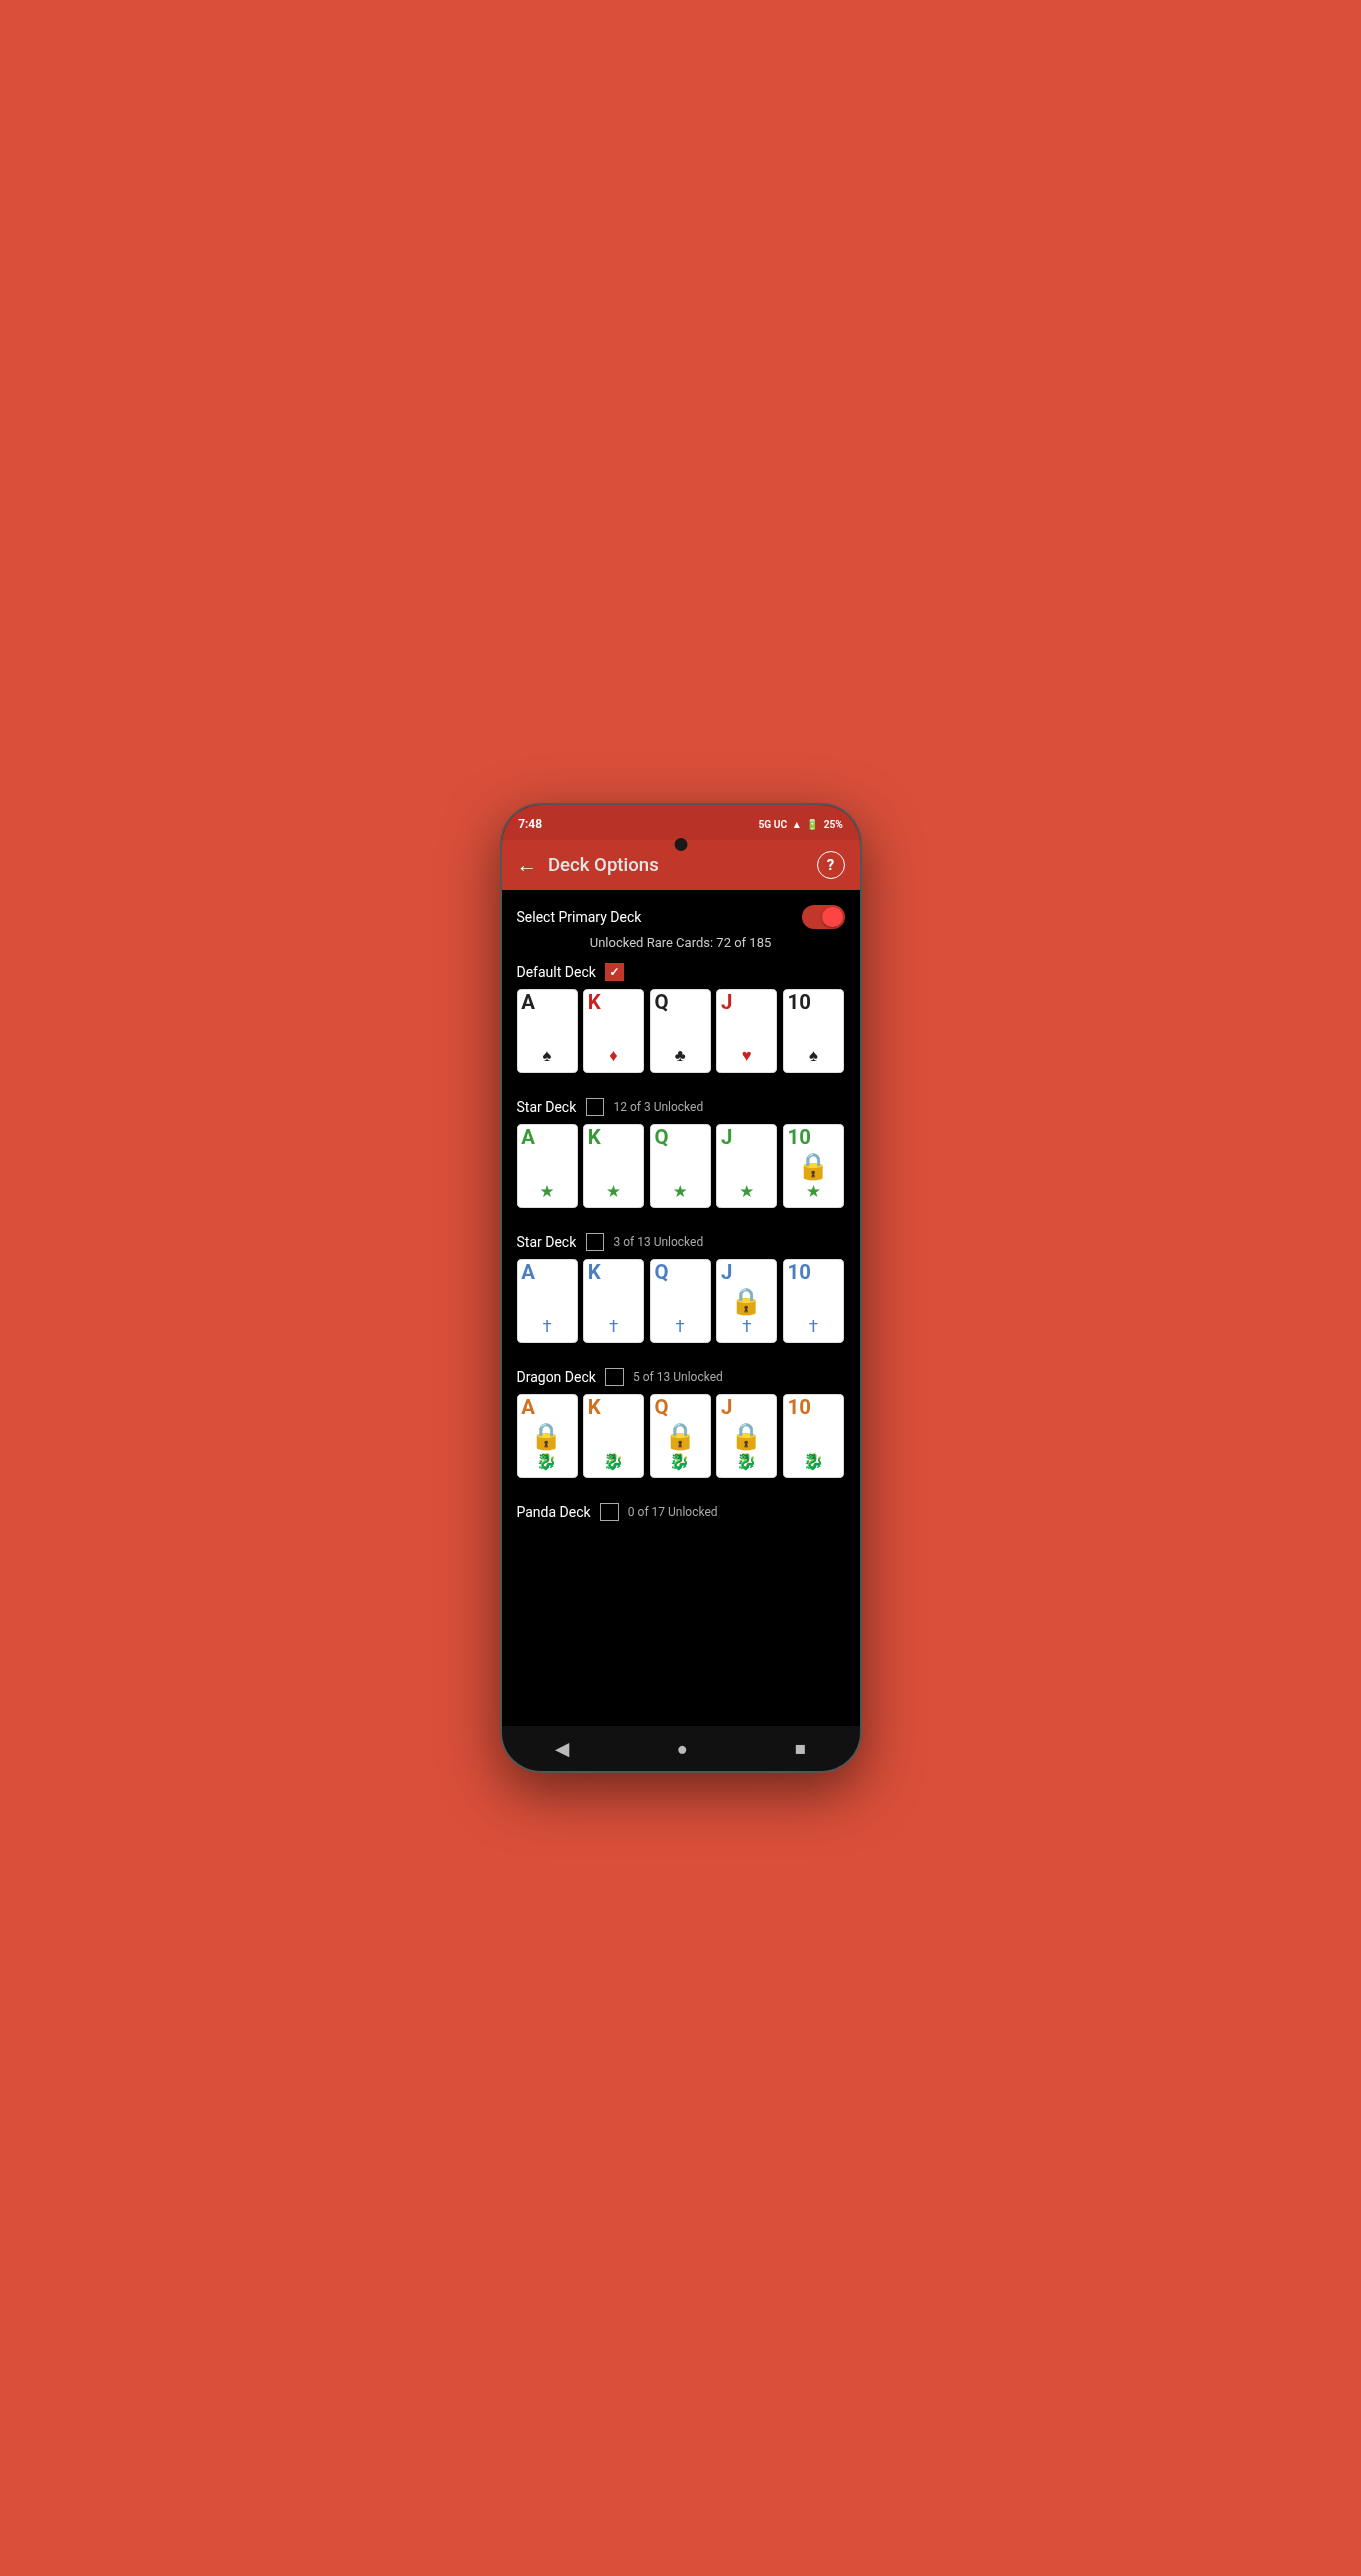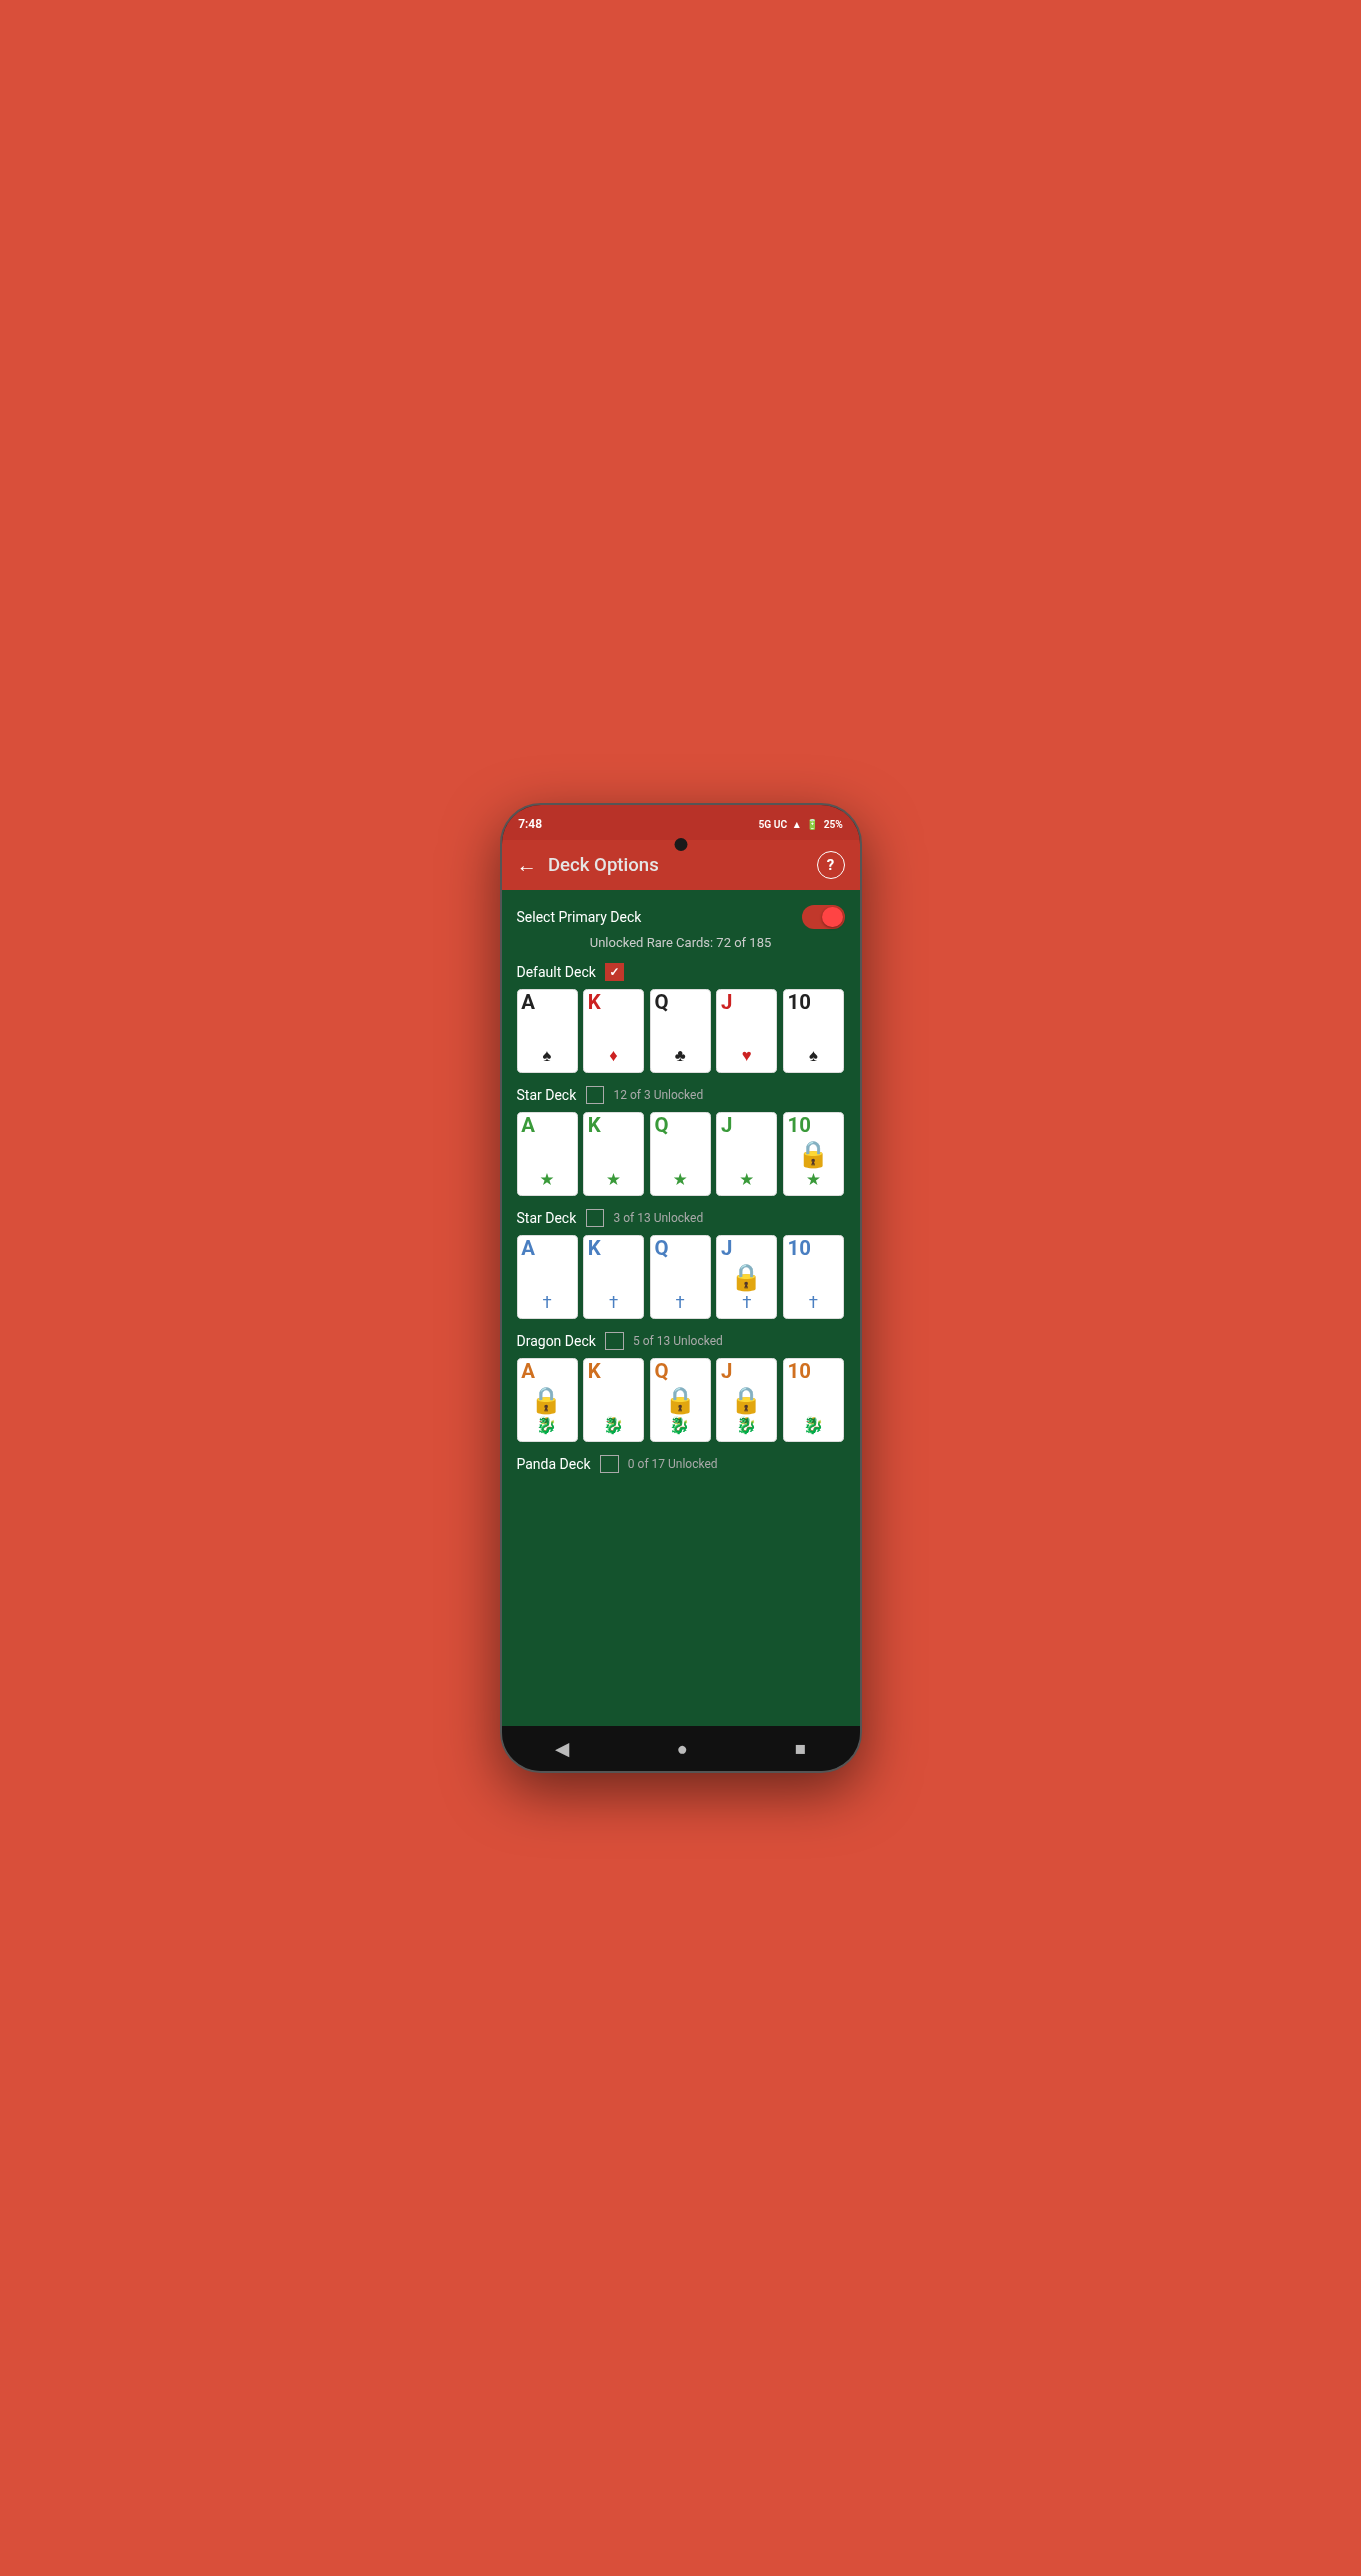--- a/index.html
+++ b/index.html
@@ -81,21 +81,21 @@
       color: white;
       display: flex;
       align-items: center;
       justify-content: center;
       font-size: 15px;
       font-weight: 700;
       cursor: pointer;
     }
     
     .main-content {
-      background: #14532d;
+      background: #000000;
       flex: 1;
       overflow-y: auto;
       padding: 15px;
     }
     .main-content::-webkit-scrollbar { display: none; }
     
     .option-row {
       display: flex;
       align-items: center;
       justify-content: space-between;
@@ -125,21 +125,21 @@
       box-shadow: 0 0.9px 2.8px rgba(0,0,0,0.4);
     }
     .unlocked-text {
       color: #ccc;
       font-size: 13px;
       margin-bottom: 13px;
       text-align: center;
     }
     
     .deck-section {
-      margin-bottom: 13px;
+      margin-bottom: 25px;
     }
     .deck-label-row {
       display: flex;
       align-items: center;
       gap: 9.3px;
       margin-bottom: 7.4px;
     }
     .deck-name {
       color: white;
       font-size: 14px;

